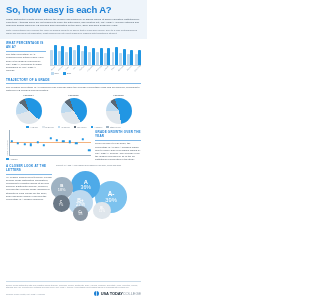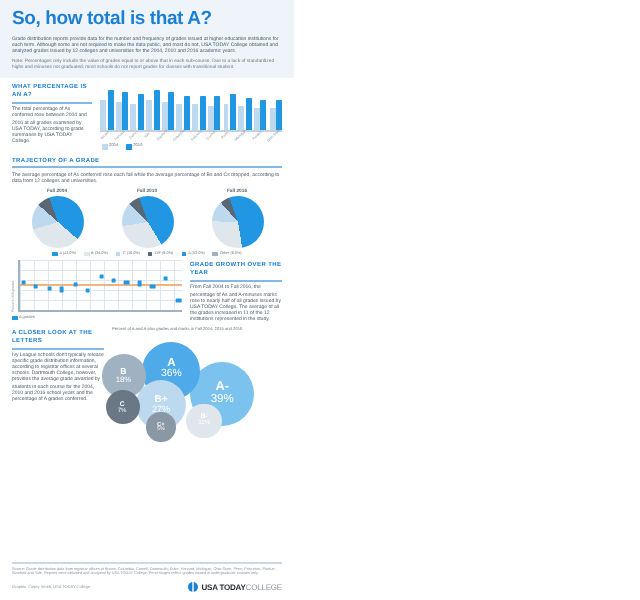--- a/index.html
+++ b/index.html
@@ -124,21 +124,21 @@
   }
   .brandtext{font-size:4px;font-weight:bold;color:#1d2b38;letter-spacing:-0.1px;}
   .brandtext .lt{color:#8a97a4;font-weight:normal;}
 </style>
 </head>
 <body>
 
 <div class="page">
 
   <div class="header">
-    <div class="title">So, how total is that A?</div>
+    <div class="title">So, how easy is each A?</div>
     <p class="intro">Grade distribution reports provide data for the number and frequency of grades issued at higher education institutions for each term. Although some are not required to make the data public, and most do not, USA TODAY College obtained and analyzed grades issued by 12 colleges and universities for the 2004, 2010 and 2016 academic years.</p>
     <p class="note">Note: Percentages only include the value of grades equal to or above that in each sub-course. Due to a lack of standardized highs and minuses not graduated, most schools do not report grades for classes with transitional student.</p>
   </div>
 
   <div class="barblock">
     <div class="txt">
       <div class="sec-title">WHAT PERCENTAGE IS AN A?</div>
       <div class="sec-rule"></div>
       <p class="sec-body">The total percentage of As conferred rose between 2004 and 2016 at all grades examined by USA TODAY, according to grade summaries by USA TODAY College.</p>
     </div>

